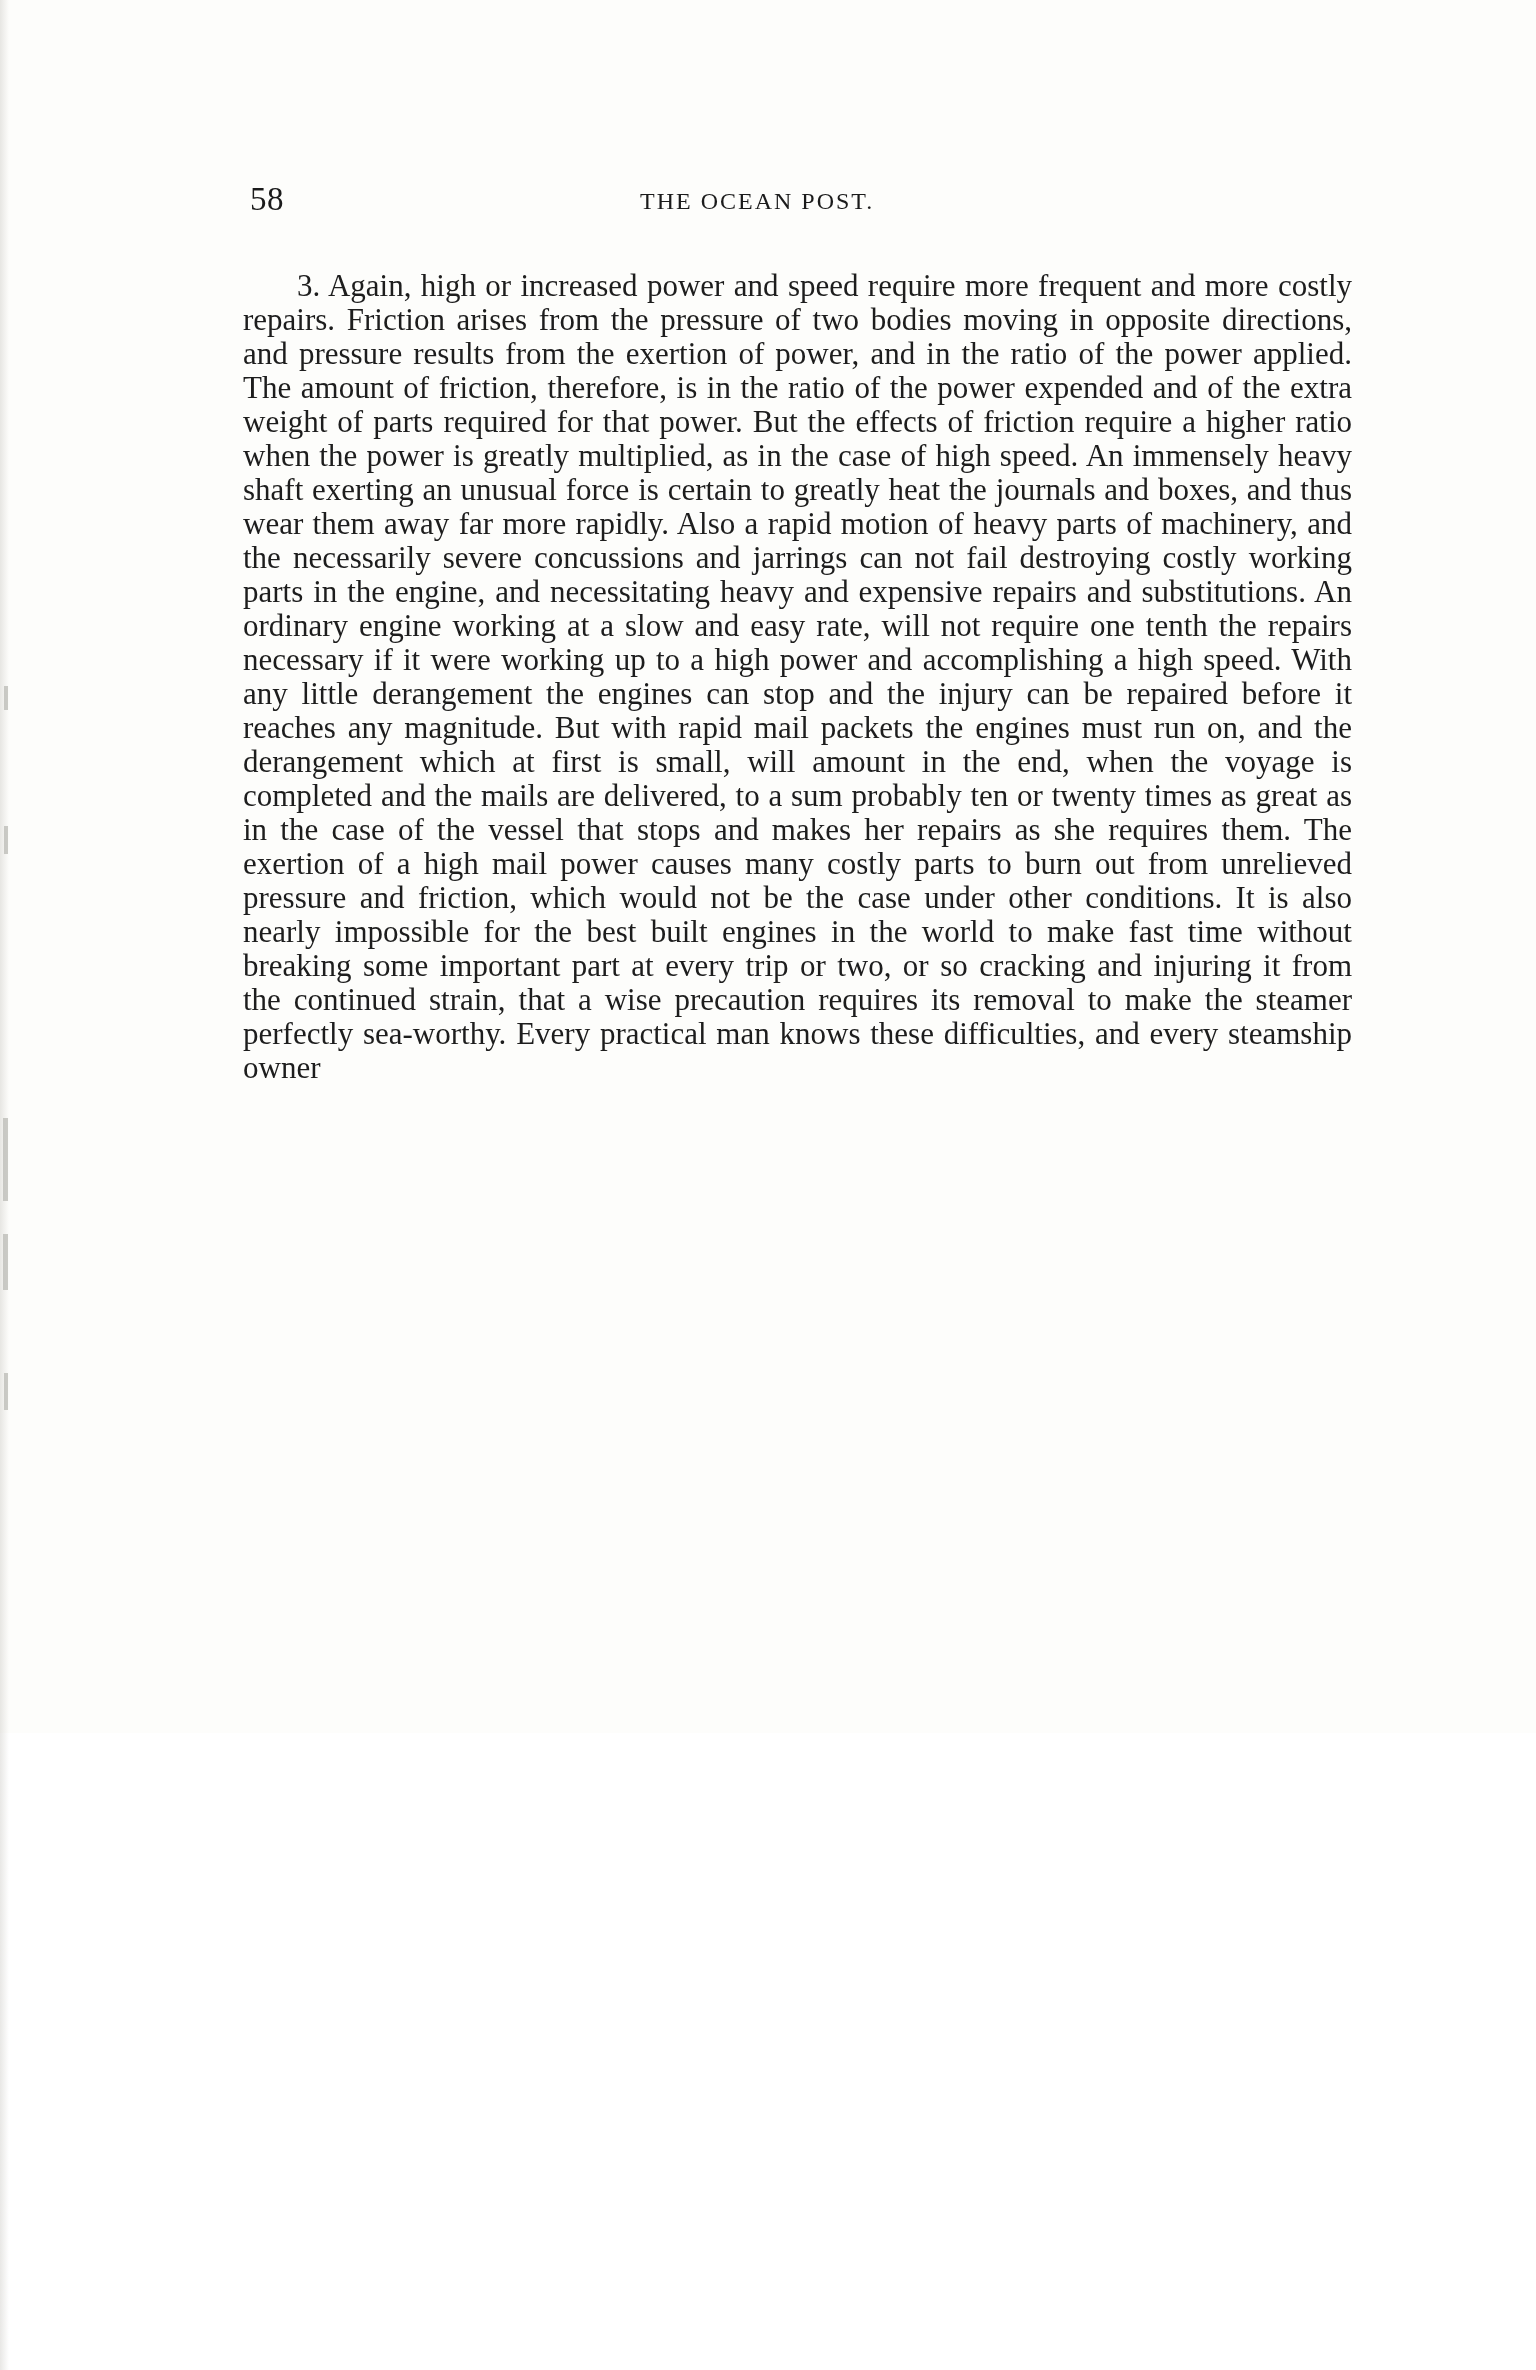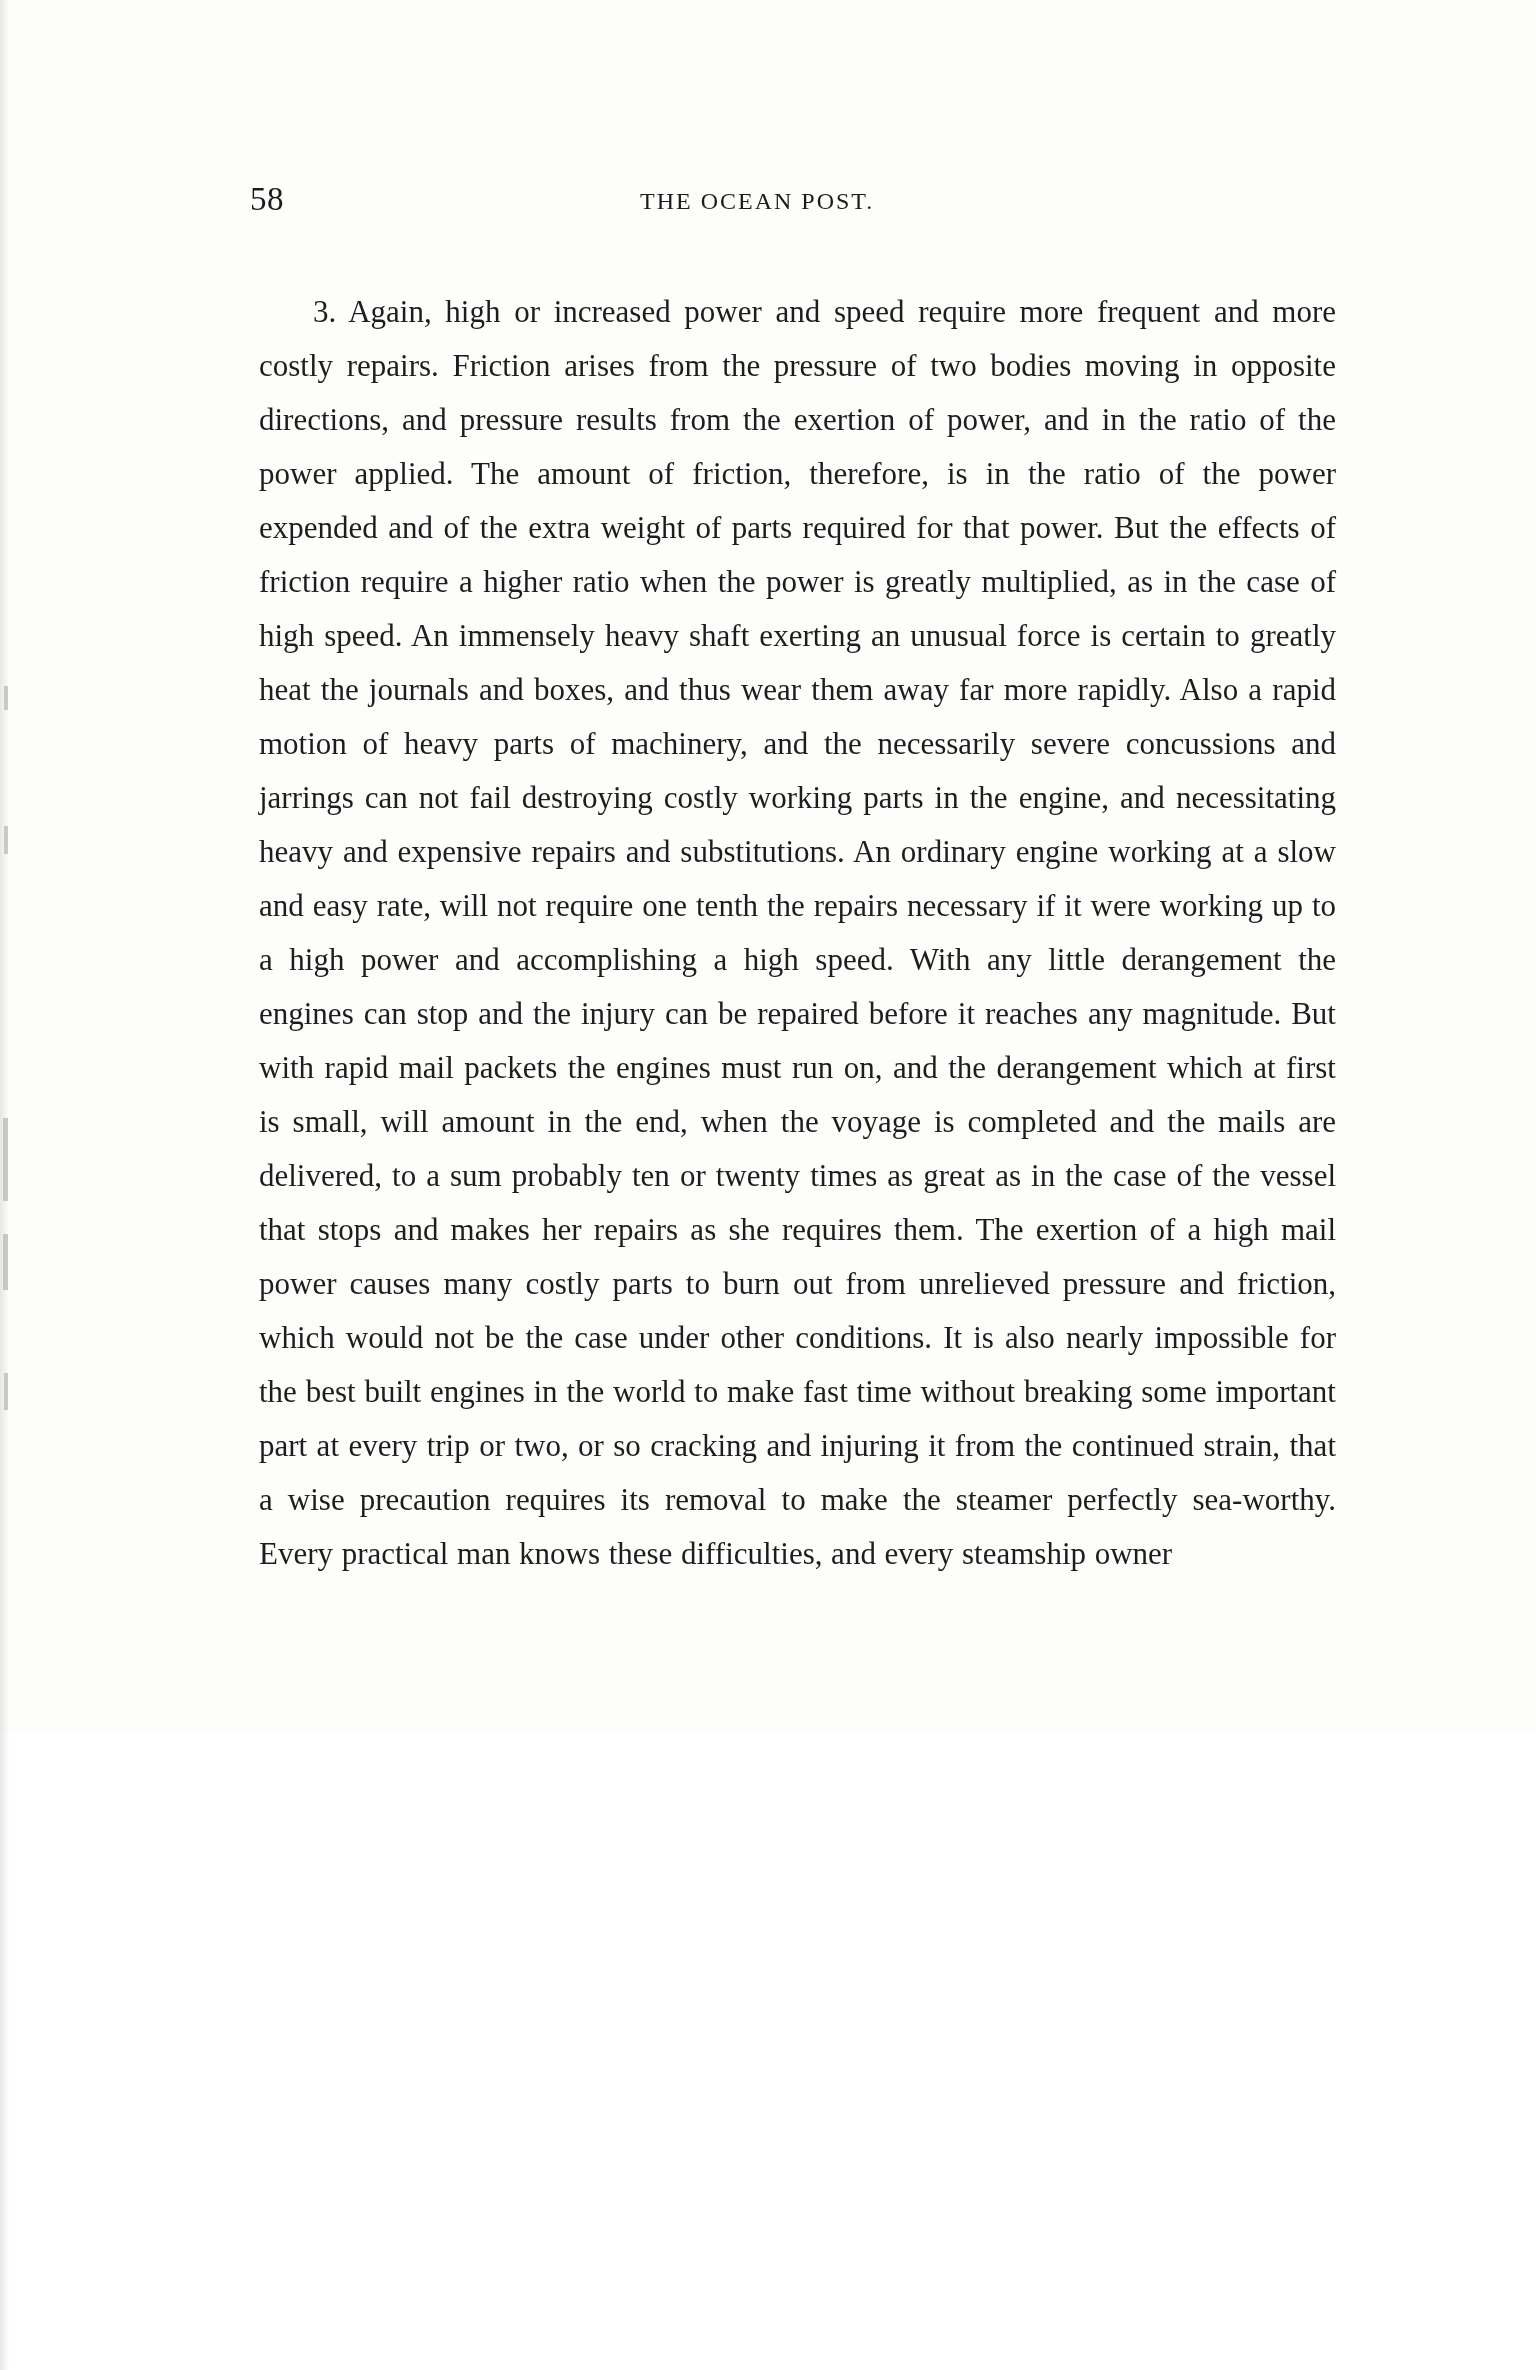--- a/index.html
+++ b/index.html
@@ -47,23 +47,23 @@
     color: #1b1b1b;
     font-family: Liberation Serif, serif;
   }
   .body-block {
     position: absolute;
     top: 269px;
     left: 243px;
     width: 1109px;
   }
   .body-block p {
-    margin: 16px;
+    margin: 0;
     font-size: 31px;
-    line-height: 54px;
+    line-height: 34px;
     text-align: justify;
     text-justify: inter-word;
     color: #1d1d1d;
     word-spacing: 0.9px;
   }
   .body-block p.indent {
     text-indent: 54px;
   }
   
   .speck {

